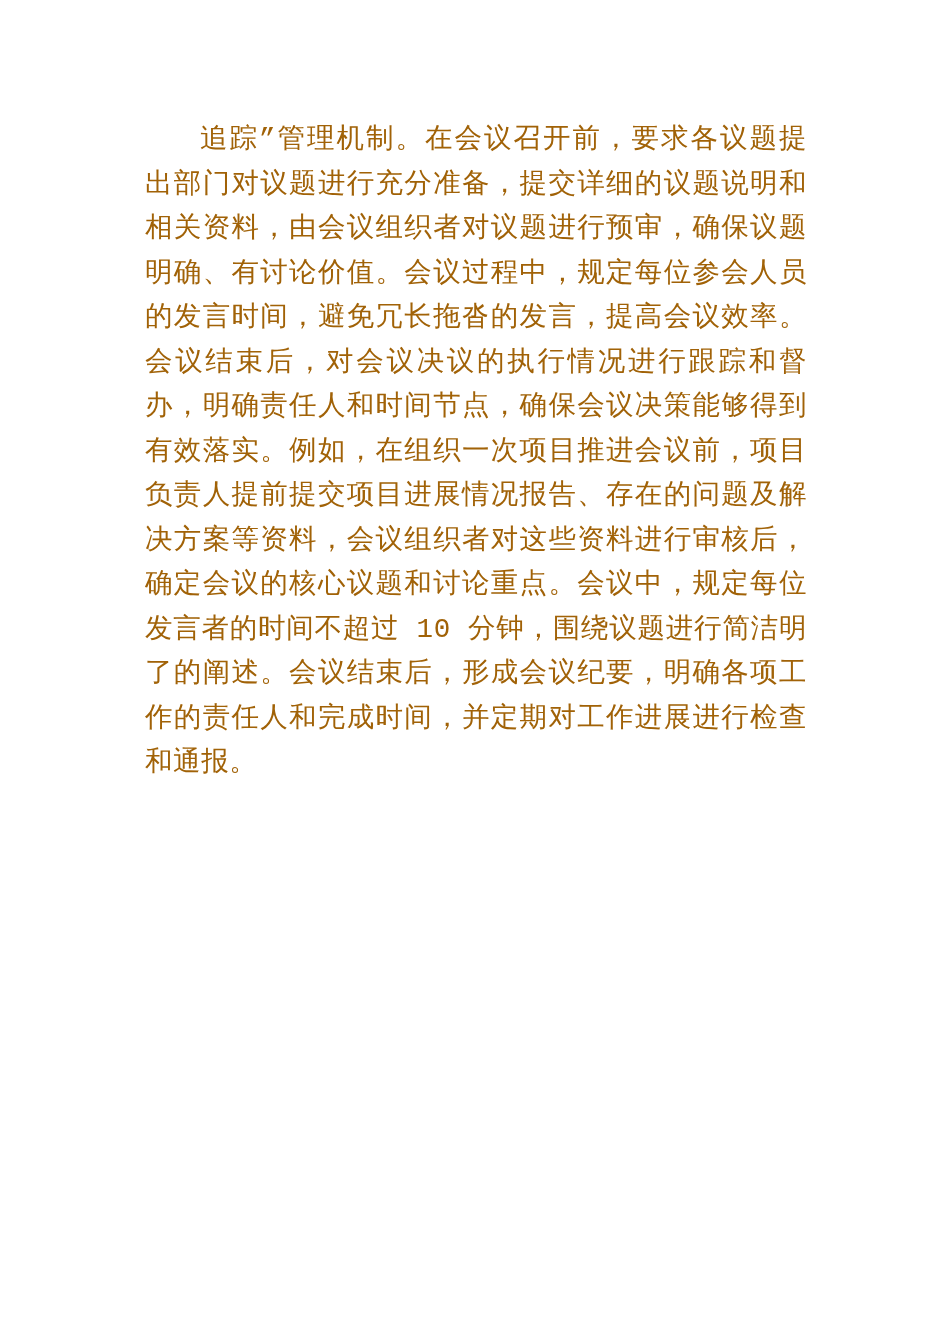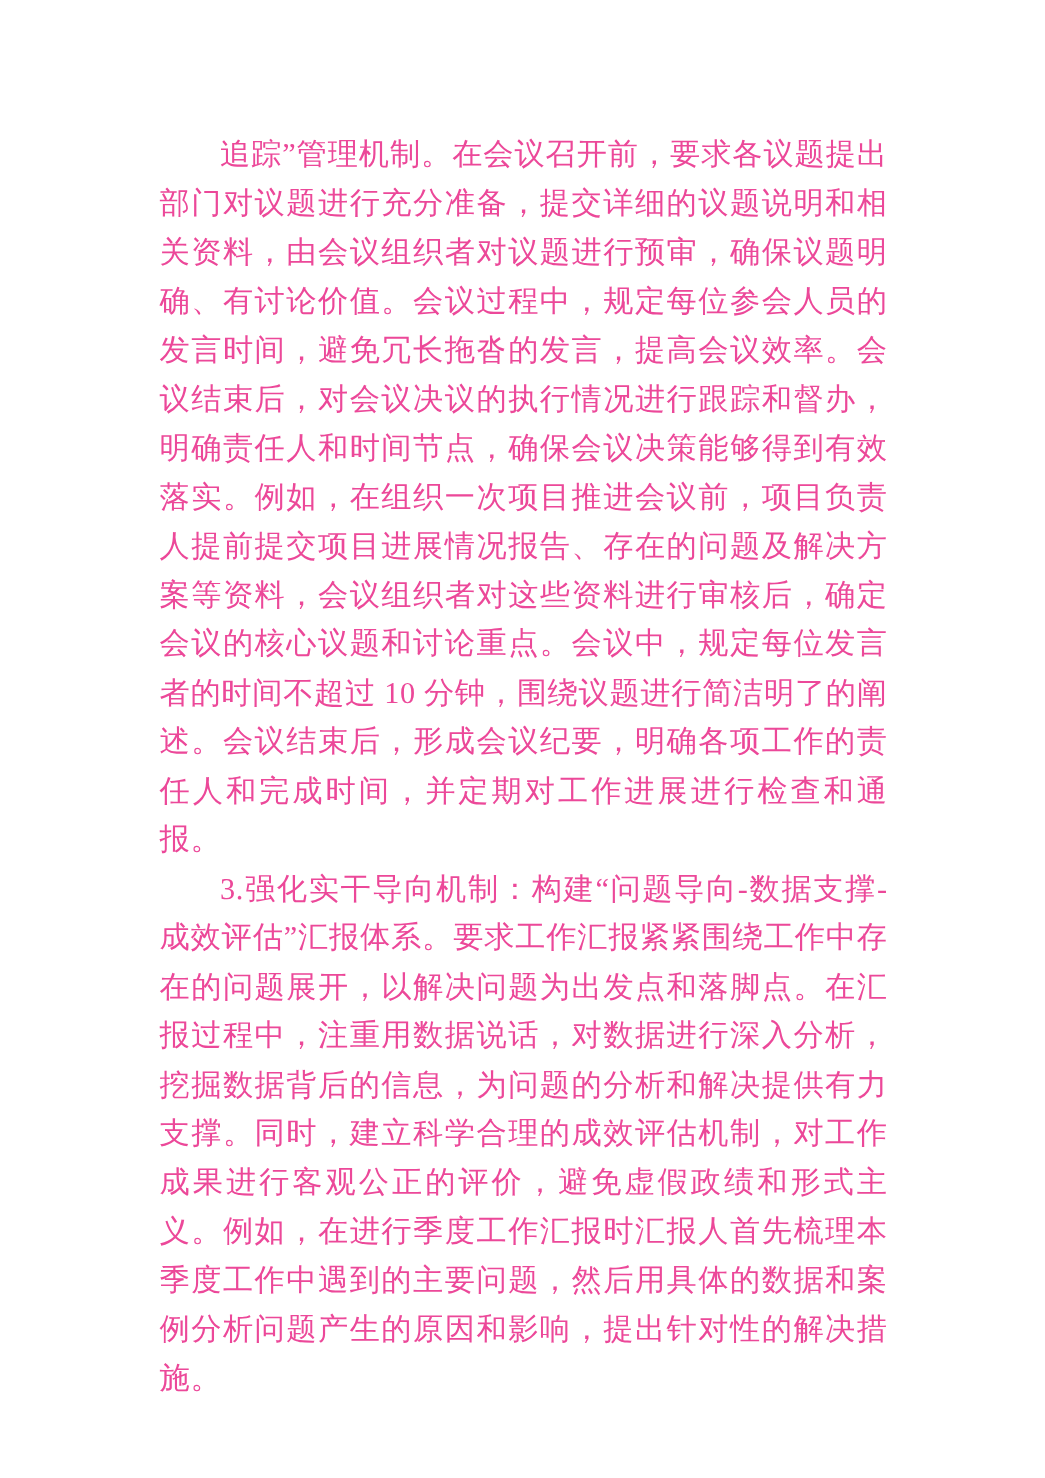--- a/index.html
+++ b/index.html
@@ -2,29 +2,28 @@
 <html><head>
 <meta charset="utf-8">
 <style>
   html, body { margin: 0; padding: 0; background: #ffffff; }
   body { width: 950px; height: 1344px; position: relative; overflow: hidden; }
   .page {
     position: absolute;
     left: 145px;
     top: 118px;
     width: 662px;
-    font-family: Liberation Serif, serif;
+    font-family: Liberation Mono, monospace;
     font-size: 27.5px;
     line-height: 44.5px;
-    color: #ec4899;
+    color: #a16207;
     text-align: justify;
     letter-spacing: 0.6px;
   }
   .para { margin: 0; text-indent: 2em; }
   .para.continued { text-indent: 2em; }
 </style>
 </head>
 <body>
 
 <div class="page">
   <p class="para continued">追踪”管理机制。在会议召开前，要求各议题提出部门对议题进行充分准备，提交详细的议题说明和相关资料，由会议组织者对议题进行预审，确保议题明确、有讨论价值。会议过程中，规定每位参会人员的发言时间，避免冗长拖沓的发言，提高会议效率。会议结束后，对会议决议的执行情况进行跟踪和督办，明确责任人和时间节点，确保会议决策能够得到有效落实。例如，在组织一次项目推进会议前，项目负责人提前提交项目进展情况报告、存在的问题及解决方案等资料，会议组织者对这些资料进行审核后，确定会议的核心议题和讨论重点。会议中，规定每位发言者的时间不超过 10 分钟，围绕议题进行简洁明了的阐述。会议结束后，形成会议纪要，明确各项工作的责任人和完成时间，并定期对工作进展进行检查和通报。</p>
-  <p class="para">3.强化实干导向机制：构建“问题导向-数据支撑-成效评估”汇报体系。要求工作汇报紧紧围绕工作中存在的问题展开，以解决问题为出发点和落脚点。在汇报过程中，注重用数据说话，对数据进行深入分析，挖掘数据背后的信息，为问题的分析和解决提供有力支撑。同时，建立科学合理的成效评估机制，对工作成果进行客观公正的评价，避免虚假政绩和形式主义。例如，在进行季度工作汇报时汇报人首先梳理本季度工作中遇到的主要问题，然后用具体的数据和案例分析问题产生的原因和影响，提出针对性的解决措施。</p>
 </div>
 
 </body></html>

